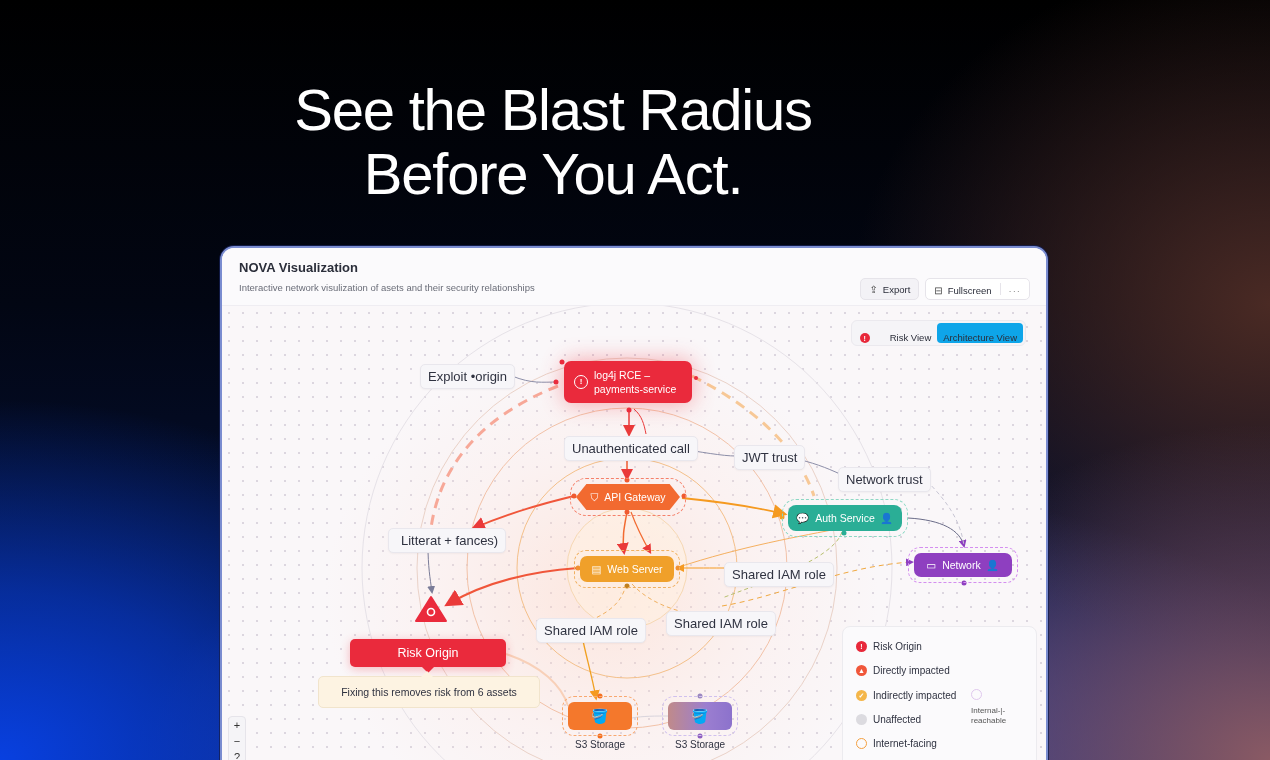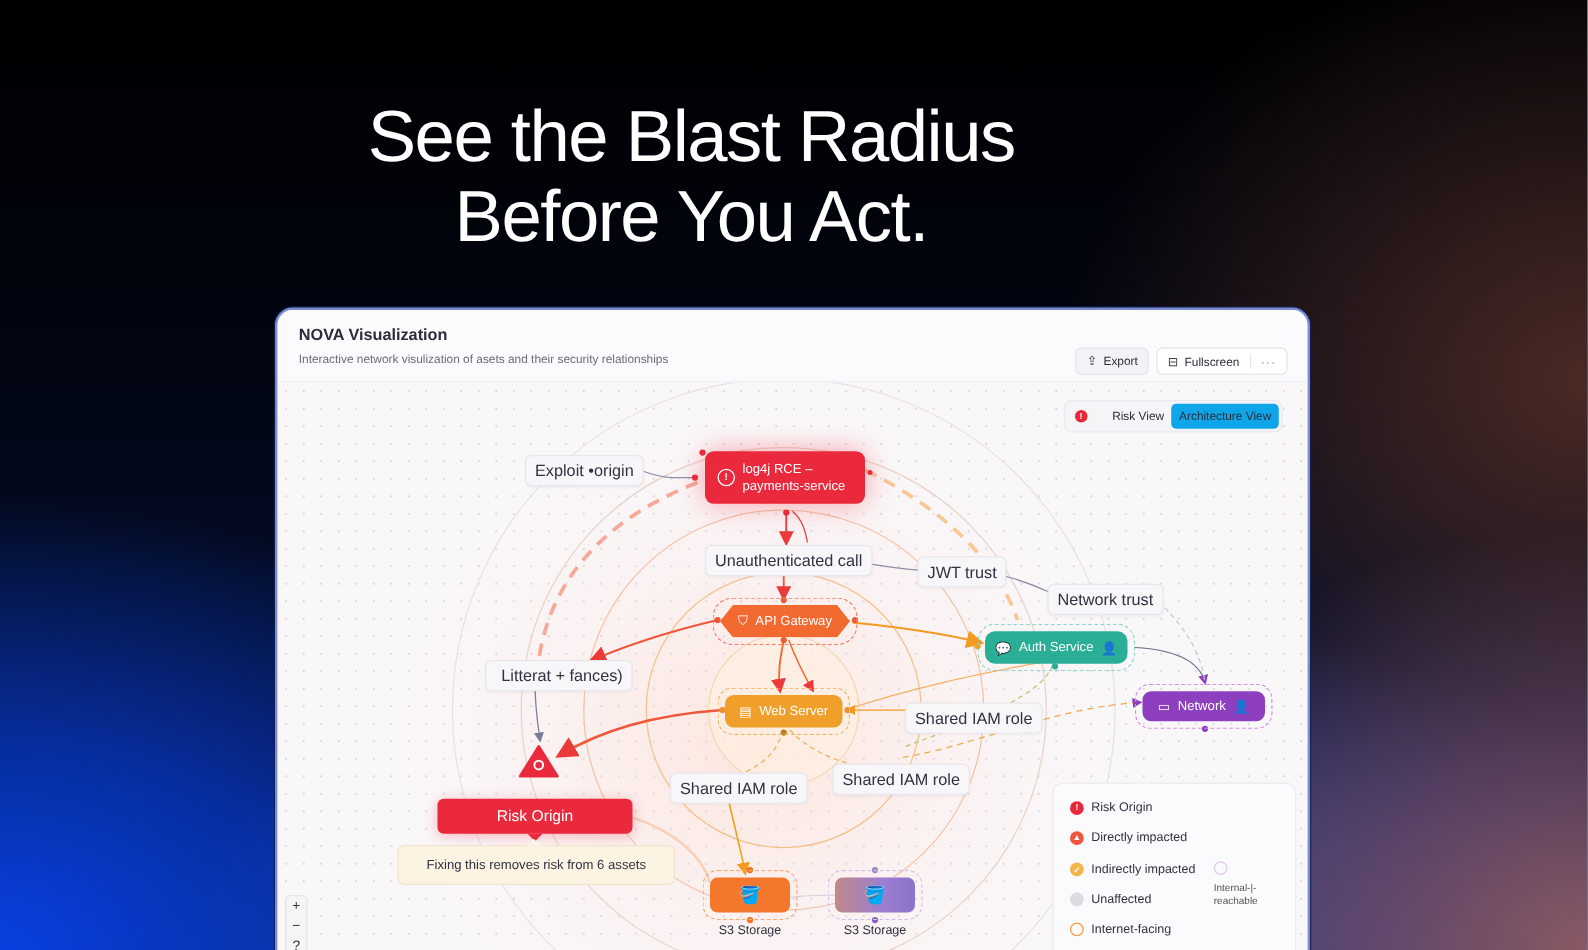--- a/index.html
+++ b/index.html
@@ -55,21 +55,21 @@
     position: absolute; left: 100px; top: 40px; width: 560px; height: 500px;
     background: radial-gradient(ellipse at center, rgba(255,210,190,0.45) 0%, rgba(255,220,210,0.2) 40%, rgba(255,255,255,0) 70%);
     pointer-events: none;
   }
   svg.edges { position: absolute; left: 0; top: 0; }
 
   .viewtoggle {
     position: absolute; right: 20px; top: 14px; display: flex; height: 26px;
     border: 1px solid #ebe9ee; border-radius: 6px; background: #f5f4f7; padding: 2px;
   }
-  .vt { display: flex; align-items: center; gap: 20px; padding: 0 6px; font-size: 9.5px; color: #2b2e3a; border-radius: 4px; }
+  .vt { display: flex; align-items: flex-end; gap: 20px; padding: 0 6px; font-size: 9.5px; color: #2b2e3a; border-radius: 4px; }
   .vt.active { background: #f5f4f7; }
   .vt.inactive { background: #0ea5e9; }
   .redcircle { width: 10px; height: 10px; border-radius: 50%; background: #e8283a; display: inline-flex; align-items: center; justify-content: center; color: #fff; font-size: 7px; font-weight: 700; }
 
   .elabel {
     position: absolute; background: #f7f6f9; border: 1px solid #e9e7ed; border-radius: 5px;
     font-size: 13px; color: #2f3240; padding: 4px 7px; white-space: nowrap;
     box-shadow: 0 1px 2px rgba(0,0,0,0.04);
   }
   .node {

